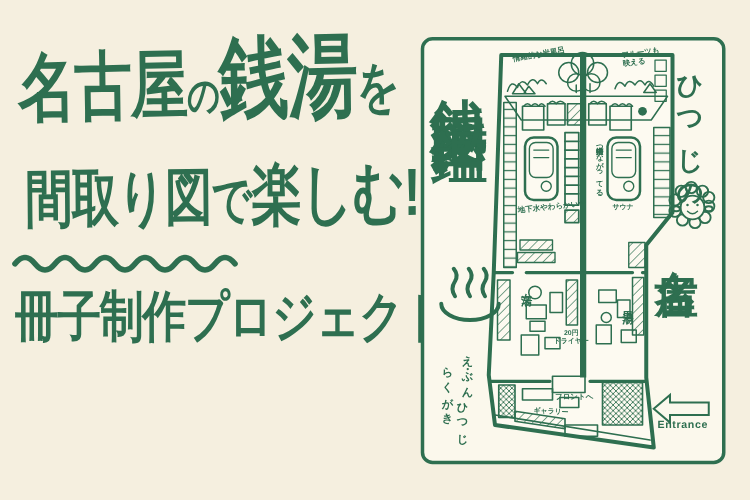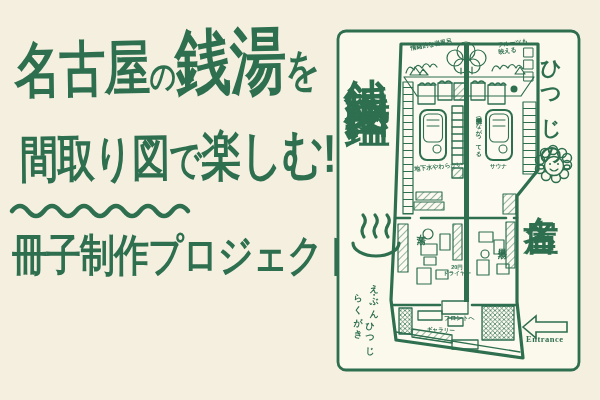--- a/index.html
+++ b/index.html
@@ -26,21 +26,21 @@
   .lbl-mural-right{left:497px;top:42px;width:34px;transform:rotate(-8deg);}
   .lbl-center-bath{left:475px;top:112px;font-size:6px;}
   .lbl-water{left:414px;top:166px;transform:rotate(-6deg);}
   .lbl-sauna{left:490px;top:163px;font-size:5.5px;}
   .lbl-women{left:416px;top:227px;font-size:9px;letter-spacing:2px;}
   .lbl-men{left:497px;top:241px;font-size:9px;letter-spacing:2px;}
   .lbl-dryer{left:443px;top:264px;font-size:5.5px;text-align:center;}
   .lbl-dryer span{display:block;}
   .lbl-front{left:444px;top:315px;}
   .lbl-gallery{left:427px;top:326px;font-size:5.5px;transform:rotate(3deg);}
-  .lbl-entrance{left:526px;top:335px;font-size:8.5px;letter-spacing:0.5px;font-family:Liberation Serif, serif;}
+  .lbl-entrance{left:526px;top:335px;font-size:8.5px;letter-spacing:0.5px;}
   .art{position:absolute;left:330px;top:20px;}
 </style>
 </head>
 <body>
 
 <div class="stage">
 
   <div class="hl-line hl1">
     <span class="s1">名古屋</span><span class="s2">の</span><span class="s3">銭湯</span><span class="s4">を</span>
   </div>

